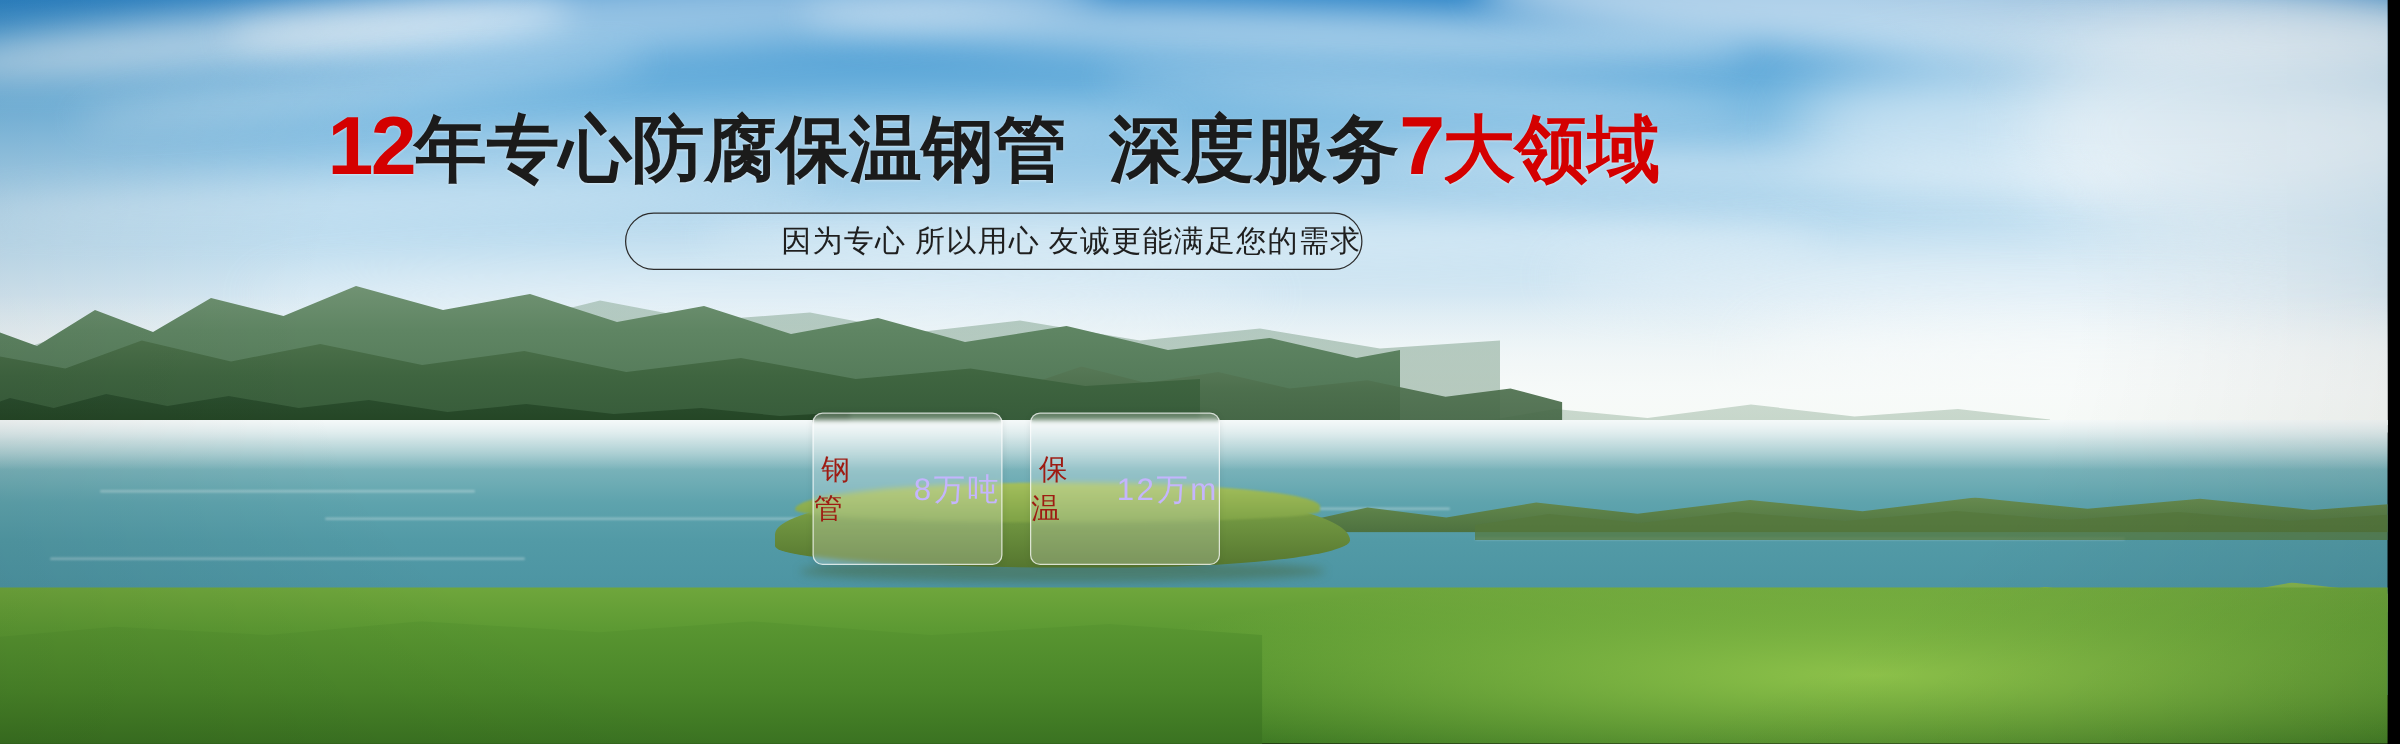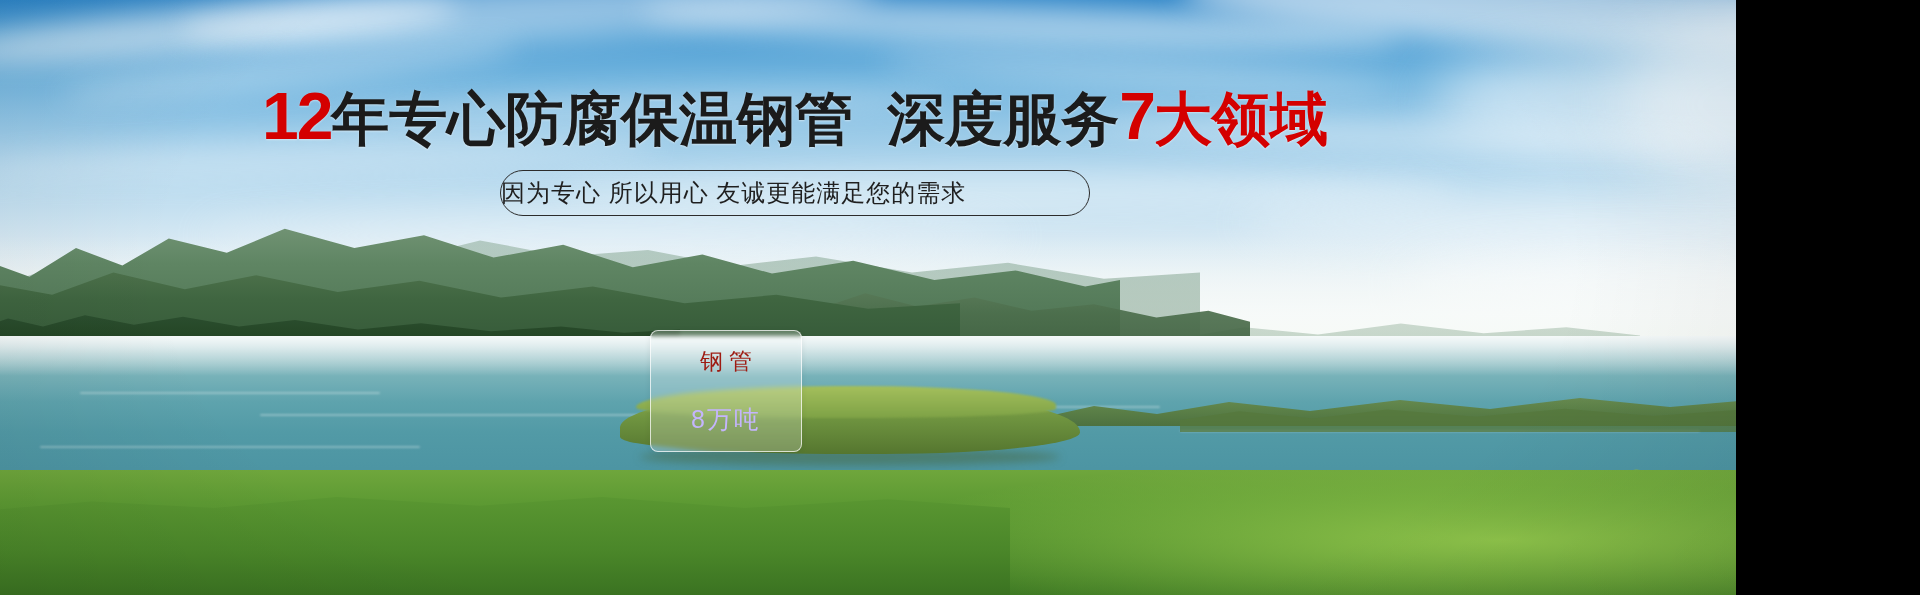--- a/index.html
+++ b/index.html
@@ -1,21 +1,21 @@
 <!DOCTYPE html>
 <html><head>
 <meta charset="utf-8">
 <style>
   * { margin:0; padding:0; box-sizing:border-box; }
   html,body { width:1920px; height:595px; overflow:hidden; background:#000; }
   body { font-family:"Liberation Sans", sans-serif; }
 
   #banner{
     position:relative;
-    width:1736px; height:595px;
+    width:1910px; height:595px;
     overflow:hidden;
     user-select:none;
   }
 
   
   .sky{
     position:absolute; left:0; top:0; width:1920px; height:340px;
     background:
       linear-gradient(180deg,
         #2f86c8 0%,
@@ -186,40 +186,41 @@
     letter-spacing:-2px;
   }
   .headline .red{ color:#d40000; }
   .headline .gap{ display:inline-block; width:34px; }
 
   .subtitle-pill{
     position:absolute; left:500px; top:170px;
     width:590px; height:46px;
     border:1.6px solid #2c2c2c;
     border-radius:23px;
-    display:flex; align-items:center; justify-content:flex-start;
+    display:flex; align-items:center; justify-content:flex-end;
     background:rgba(255,255,255,.05);
+    font-family:Liberation Serif, serif;
   }
   .subtitle-text{
     font-size:24px; color:#1f1f1f; letter-spacing:1px;
     white-space:nowrap;
   }
 
   
   .cards{
     position:absolute; left:650px; top:330px;
     display:flex; gap:22px;
   }
   .card{
     width:152px; height:122px;
     border:1px solid rgba(255,255,255,.72);
     border-radius:8px;
     background:rgba(255,255,255,.22);
     backdrop-filter:blur(2px);
-    display:flex; flex-direction:column;
+    display:flex; flex-direction:row;
     align-items:center; justify-content:center;
     gap:26px;
     box-shadow:0 1px 6px rgba(0,0,0,.07);
   }
   .card-label{
     font-size:23px; color:#9e1b12; letter-spacing:6px;
     text-indent:6px; font-weight:500;
   }
   .card-value{
     font-size:25px; color:#c4b5fd; letter-spacing:2px;
@@ -291,16 +292,20 @@
     </div>
 
     <div class="cards">
 
       <div class="card">
         <div class="card-label">钢管</div>
         <div class="card-value"><span>8万吨</span></div>
       </div>
 
 
+      <div class="card">
+        <div class="card-label">保温</div>
+        <div class="card-value"><span>12万m</span></div>
+      </div>
 
     </div>
   </div>
 </div>
 
 </body></html>

